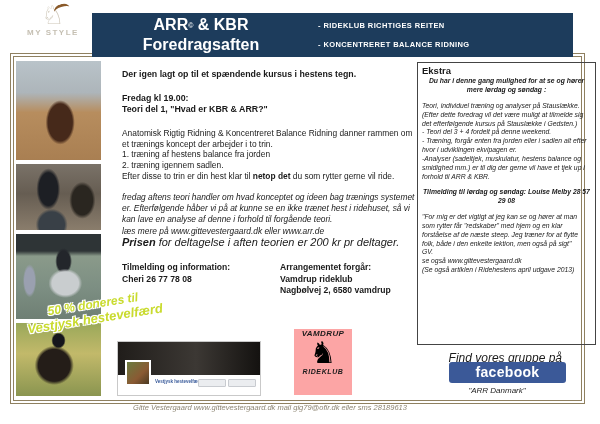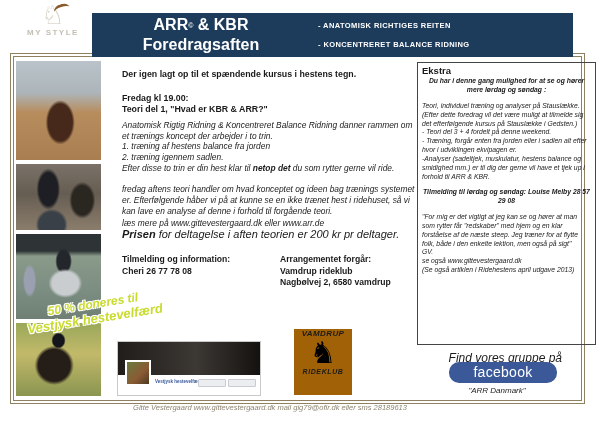--- a/index.html
+++ b/index.html
@@ -46,31 +46,31 @@
   .p4{height:73px;background:
       radial-gradient(ellipse 36% 42% at 45% 58%, #241d18 0%, #241d18 52%, transparent 64%),
       radial-gradient(ellipse 12% 16% at 50% 24%, #15161c 0%, #15161c 55%, transparent 70%),
       linear-gradient(180deg,#9aa85a 0%,#c2b96a 42%,#8a9550 100%);}
 
   
   .body-col{position:absolute;left:122px;top:60px;width:293px;}
   .date{font-style:italic;font-size:17px;}
   .intro{font-weight:bold;font-size:8.8px;margin-top:9px;}
   .friday{margin-top:14px;font-weight:bold;font-size:8.8px;line-height:1.3;}
-  .concept{font-style:italic;font-size:8.4px;line-height:1.27;margin-top:4px;}
+  .concept{font-size:8.4px;line-height:1.27;margin-top:12px;}
   .theory{font-style:italic;font-size:8.4px;line-height:1.27;margin-top:11px;}
   .readmore{font-style:italic;font-size:8.4px;margin-top:2px;}
   .price{font-style:italic;font-size:11px;margin-top:0;}
   .b{font-weight:bold;text-align:center;}
   .info-cols{display:flex;margin-top:14px;font-weight:bold;font-size:8.6px;line-height:1.35;}
   .info-left{width:158px;}
   .info-right{flex:1;}
 
   
-  .vamdrup{position:absolute;left:294px;top:329px;width:58px;height:66px;background:#a16207;
+  .vamdrup{position:absolute;left:294px;top:329px;width:58px;height:66px;background:#fca5a5;
            text-align:center;z-index:2;}
   .vam-top{font-weight:bold;font-style:italic;font-size:8px;letter-spacing:.4px;}
   .vam-horse{font-size:30px;line-height:30px;color:#000;font-family:"DejaVu Sans",sans-serif;}
   .vam-bottom{font-weight:bold;font-style:italic;font-size:7px;letter-spacing:.6px;}
 
   
   .donation{position:absolute;left:-4px;top:297px;width:196px;transform:rotate(-9deg);
             text-align:center;font-weight:bold;font-style:italic;color:#c9db2e;z-index:5;
             text-shadow:-1px -1px 0 #fff,1px -1px 0 #fff,-1px 1px 0 #fff,1px 1px 0 #fff,0 0 2px #fff;}
   .don1{font-size:12px;}
@@ -92,23 +92,23 @@
   .ekstra{position:absolute;left:417px;top:62px;width:179px;height:283px;border:1px solid #444;
           box-sizing:border-box;padding:2px 4px;font-size:6.8px;font-style:italic;
           line-height:1.3;overflow:hidden;}
   .ekstra .title{font-style:normal;font-weight:bold;font-size:9.5px;}
   .ekstra p{margin:0;}
   .ekstra .gap{margin-top:7px;}
 
   
   .fb-find{position:absolute;left:432px;top:351px;width:130px;text-align:right;
            font-style:italic;font-size:12px;}
-  .fb-logo{position:absolute;left:449px;top:362px;width:108px;height:21px;background:#3b5998;
-           color:#fff;font-weight:normal;font-size:14px;text-align:center;line-height:20px;
-           border-radius:10px;letter-spacing:.3px;}
+  .fb-logo{position:absolute;left:449px;top:362px;width:117px;height:21px;background:#3b5998;
+           color:#fff;font-weight:bold;font-size:14px;text-align:center;line-height:20px;
+           border-radius:3px;letter-spacing:.3px;}
   .fb-group{position:absolute;left:432px;top:386px;width:130px;text-align:center;
             font-style:italic;font-size:8px;}
 
   
   .footer{position:absolute;left:0;top:403px;width:540px;text-align:center;
           font-style:italic;font-size:7.5px;color:#8d8573;}
 </style>
 </head>
 <body>
 
@@ -121,21 +121,21 @@
     <span class="logo-horse">♘</span>
     <div class="logo-text">MY STYLE</div>
   </div>
 
   <div class="header">
     <div class="header-title">
       <span>ARR</span><span class="reg">©</span><span> &amp; KBR</span><br>
       <span>Foredragsaften</span>
     </div>
     <div class="header-right">
-      <span>- ANATOMISK RICHTIGES REITEN</span>
+      <span>- RIDEKLUB RICHTIGES REITEN</span>
       <span>- KONCENTRERET BALANCE RIDNING</span>
     </div>
   </div>
 
   <div class="photos">
     <div class="photo p1"></div>
     <div class="photo p2"></div>
     <div class="photo p3"></div>
     <div class="photo p4"></div>
   </div>

